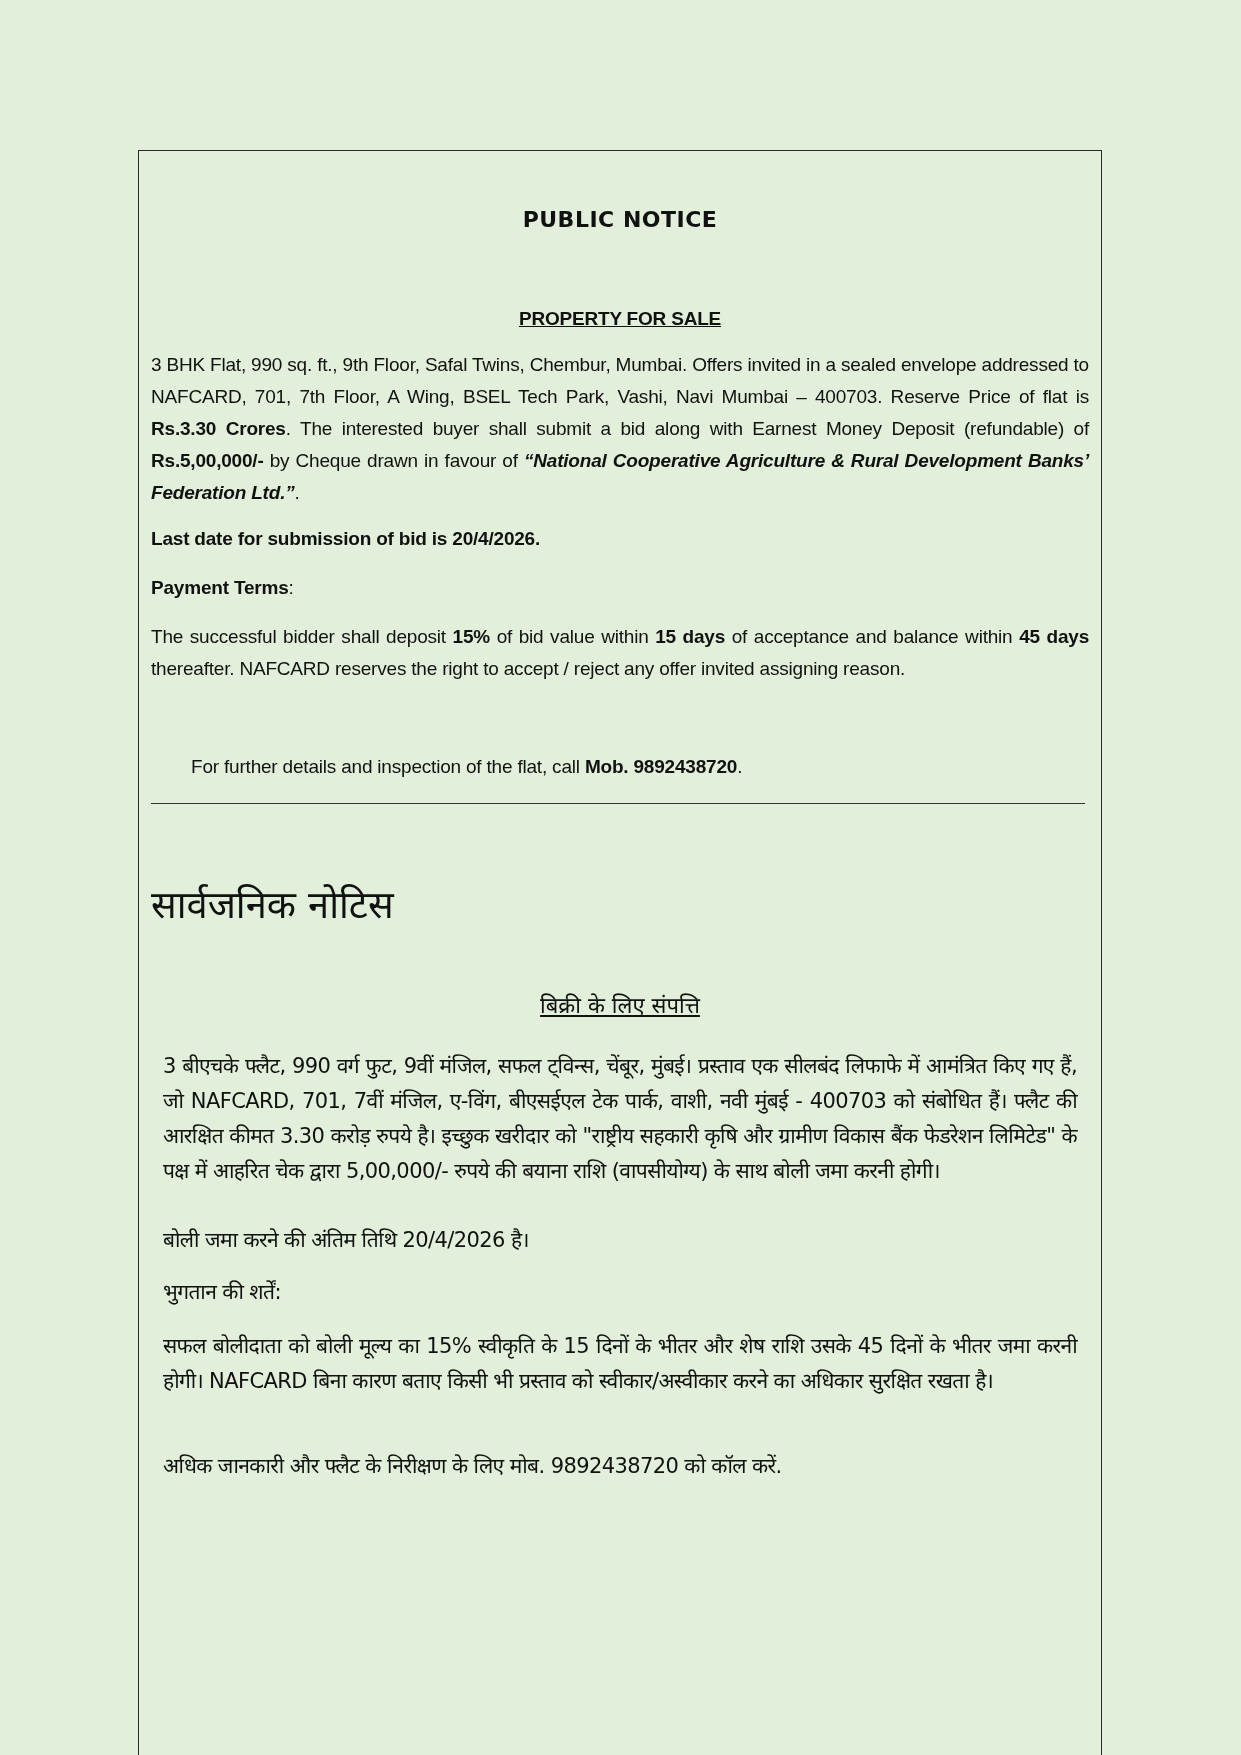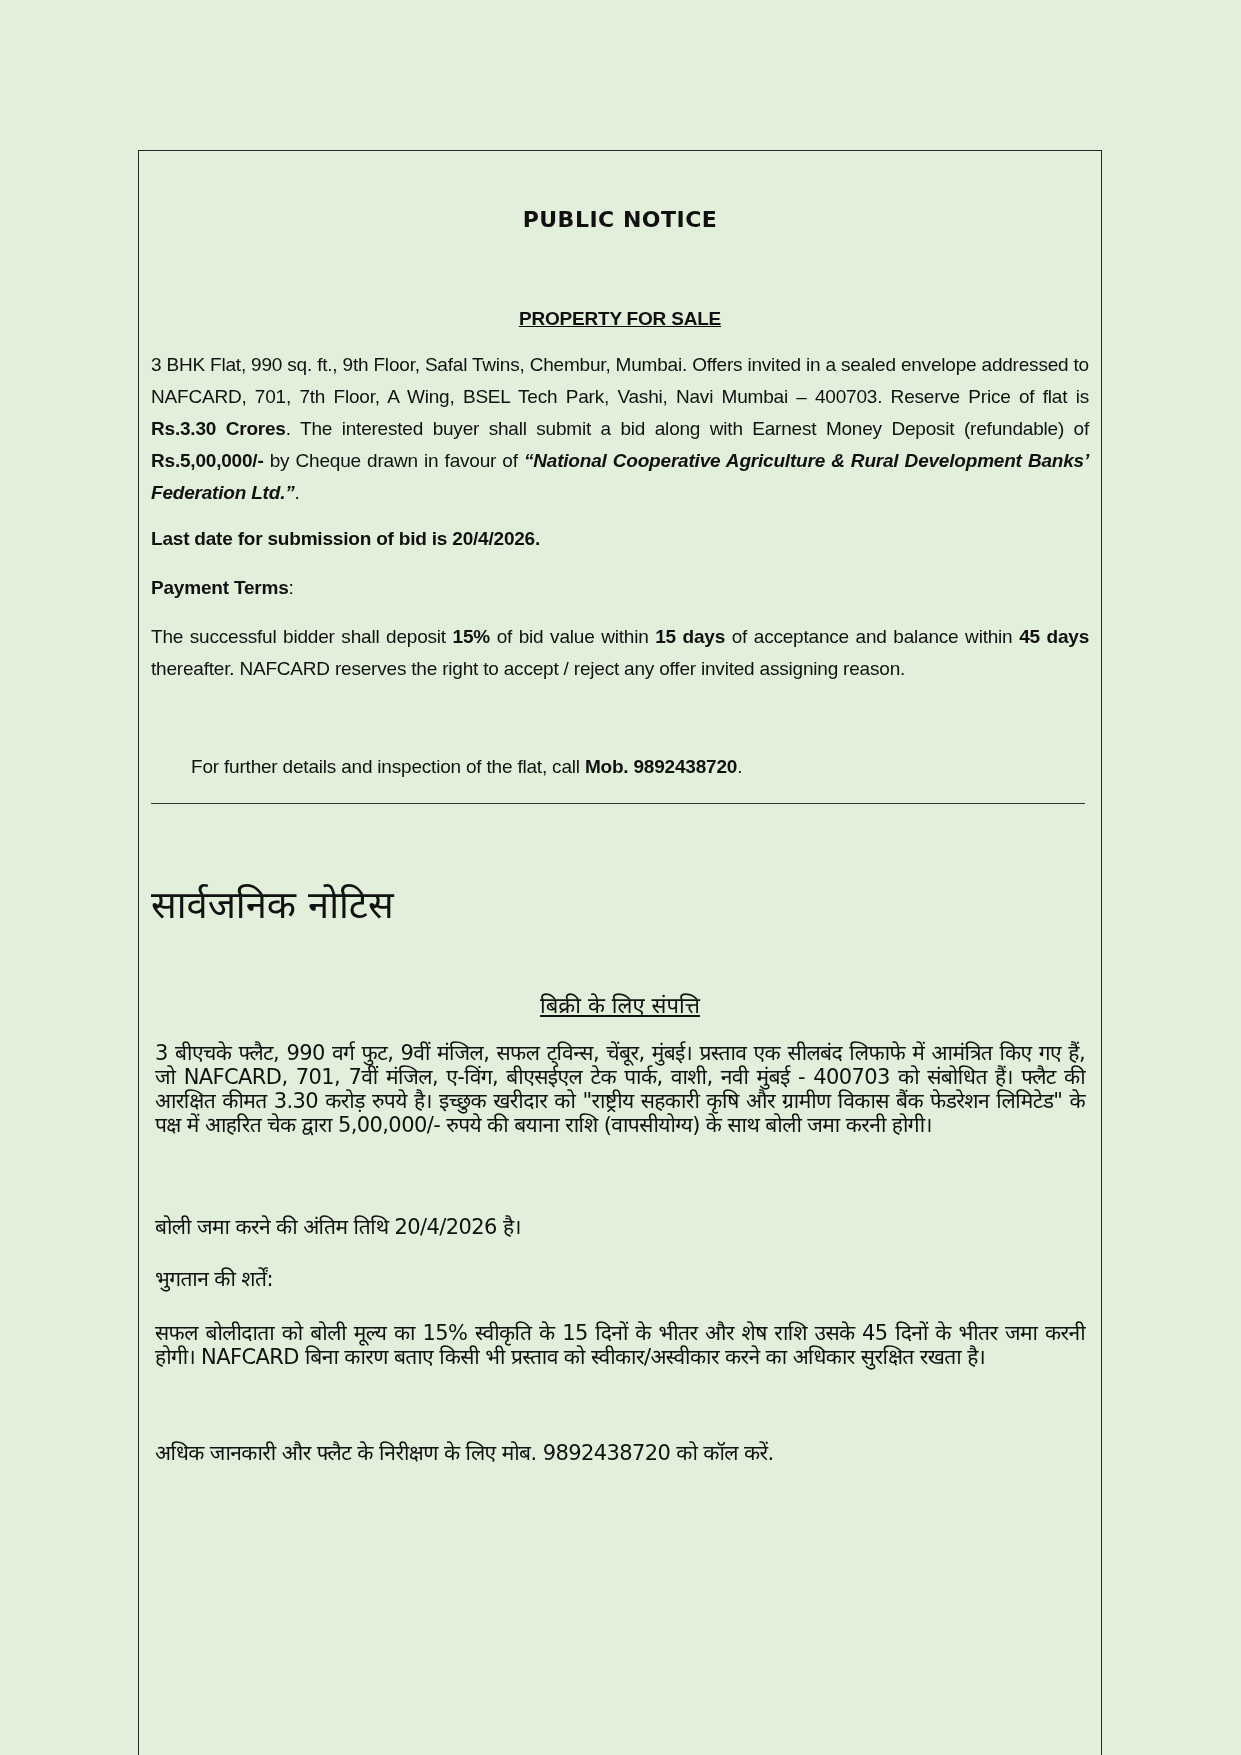--- a/index.html
+++ b/index.html
@@ -54,22 +54,22 @@
   .hi { font-family: "DejaVu Sans", sans-serif; }
   .title-hi {
     position: absolute; left: 0; right: 0; top: 726px;
     text-align: left; font-size: 38px;
   }
   .sub-hi {
     position: absolute; left: 0; right: 0; top: 838px;
     text-align: center; font-size: 22px; text-decoration: underline;
   }
   .hpara {
-    position: absolute; left: 0; right: 0; margin: 4px;
-    font-size: 21px; line-height: 24px; text-align: justify;
+    position: absolute; left: 0; right: 0; margin: 12px;
+    font-size: 21px; line-height: 35px; text-align: justify;
     letter-spacing: -0.6px;
   }
   .h1 { top: 886px; }
   .h2 { top: 1060px; }
   .h3 { top: 1112px; }
   .h4 { top: 1166px; }
   .h5 { top: 1286px; }
   b, strong { font-weight: bold; }
   .bi { font-weight: bold; font-style: italic; }
 </style>

